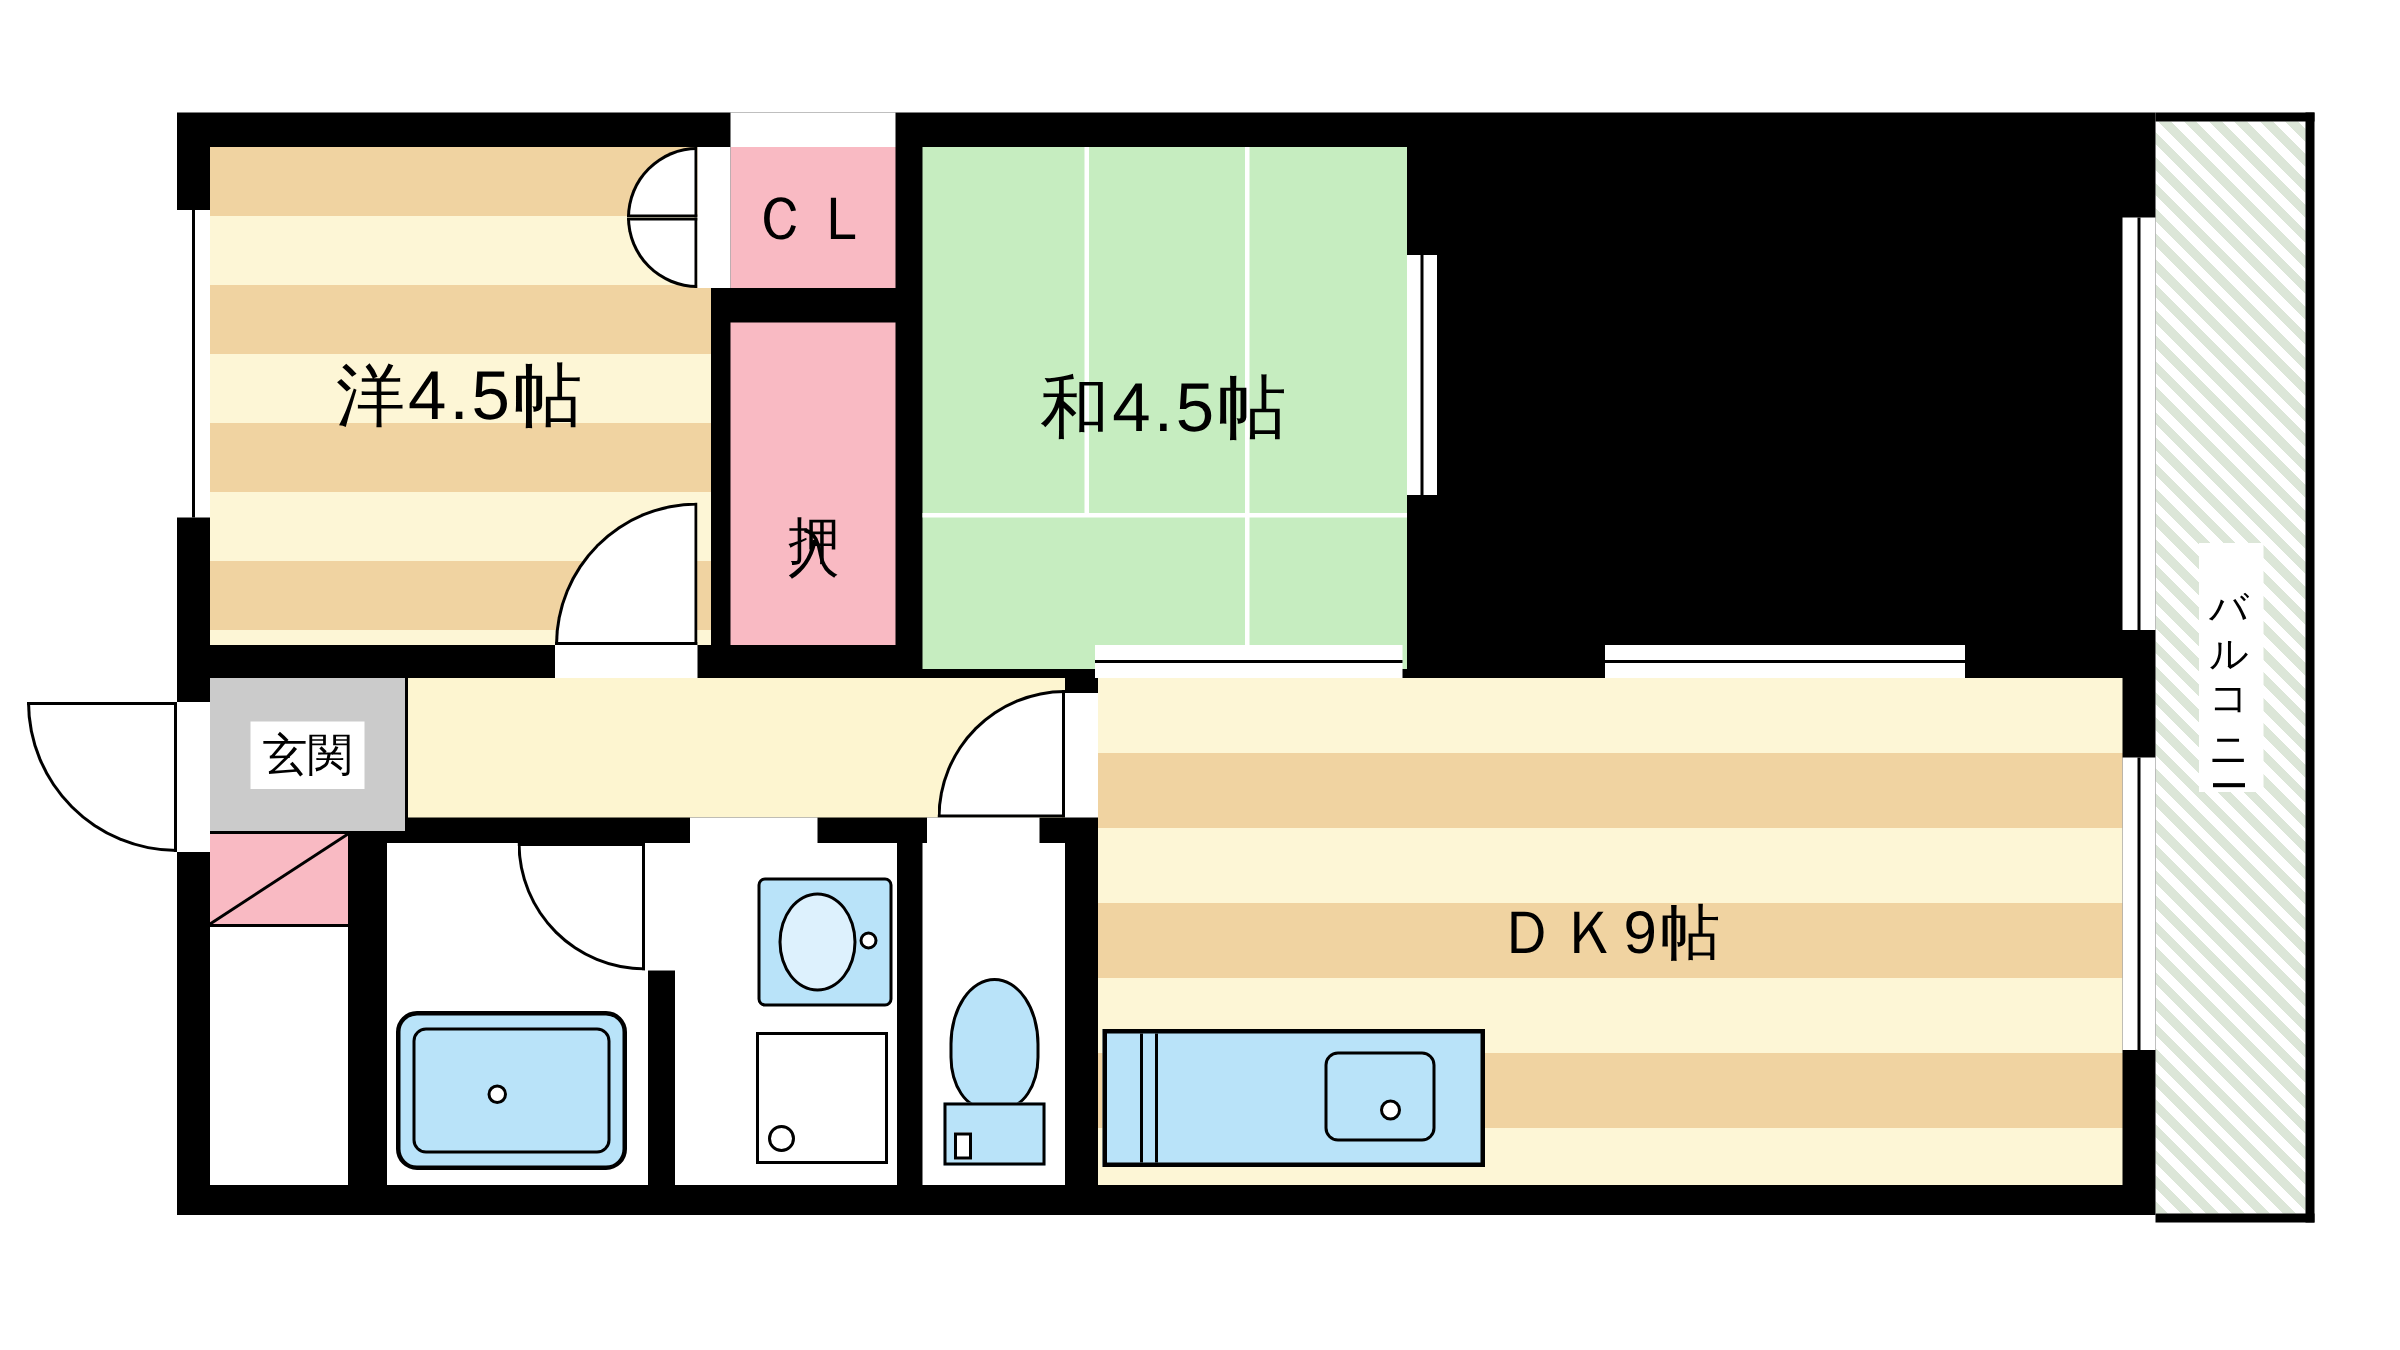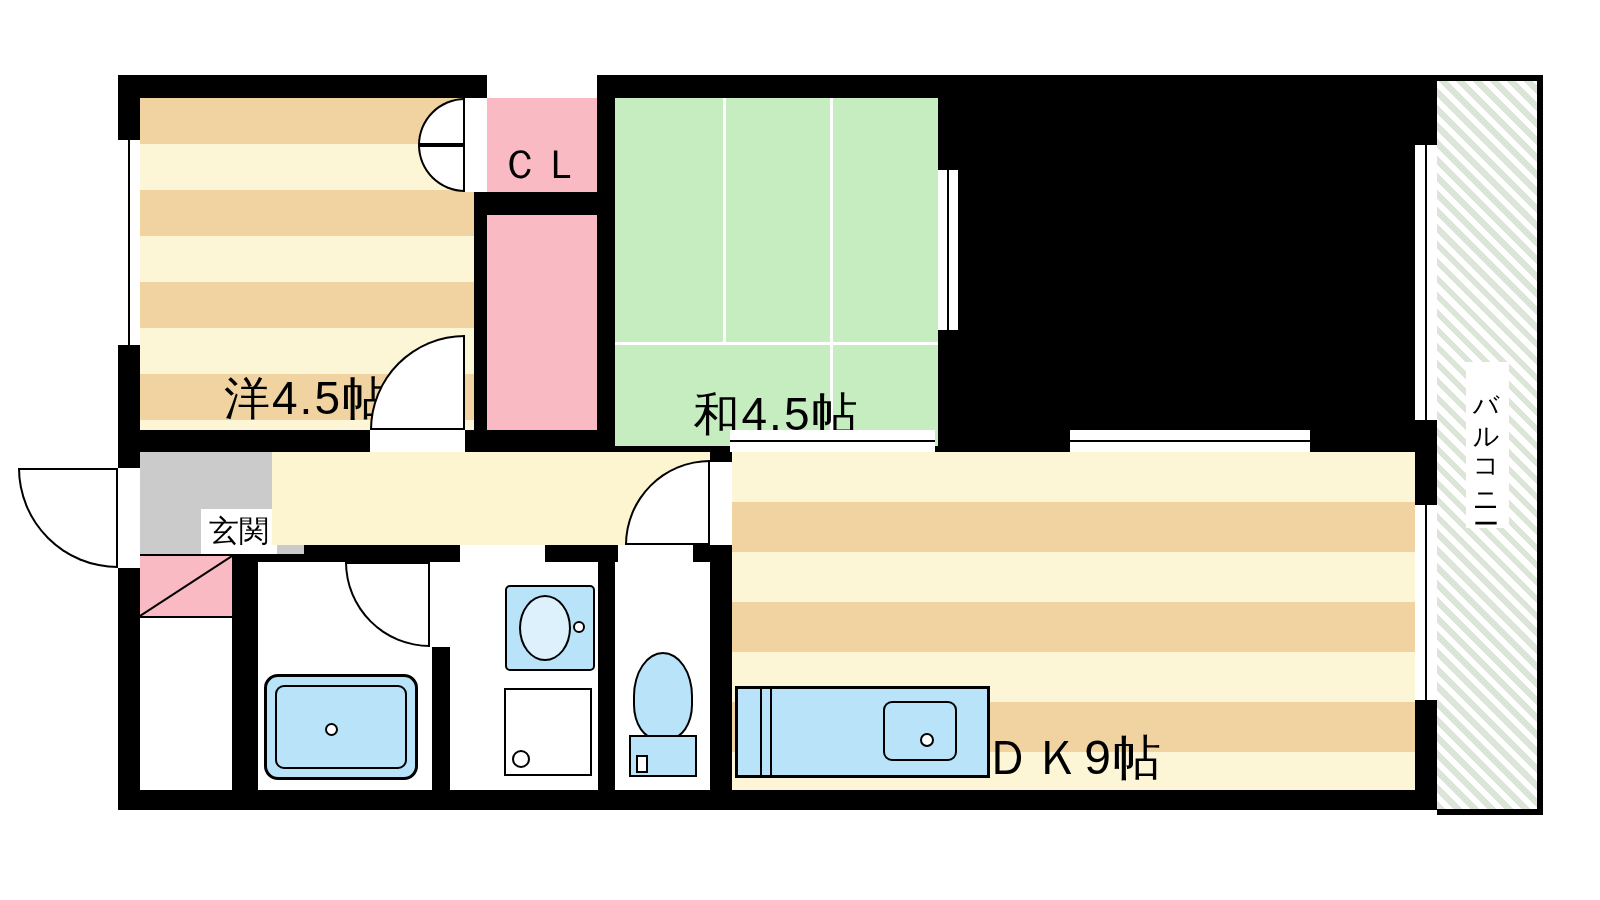--- a/index.html
+++ b/index.html
@@ -1,26 +1,26 @@
 <!DOCTYPE html>
 <html style="--wall: #000000; --wood-light: #fdf6d6; --wood-dark: #f0d3a1; --tatami: #c6edc0; --tatami-line: #ffffff; --closet-pink: #f9bac3; --genkan-gray: #cbcbcb; --hall-cream: #fdf5d0; --fixture-blue: #b9e3f9; --balcony-hatch: #dce6d8;"><head>
 <meta charset="utf-8">
 <style>
   html,body{margin:0;padding:0;background:#fff;}
   body{width:1600px;height:900px;overflow:hidden;
        font-family:"Liberation Sans","DejaVu Sans",sans-serif;color:#000;}
   .plan{position:absolute;left:0;top:0;width:1600px;height:900px;background:#fff;}
   .abs{position:absolute;}
   .walls{position:absolute;background:var(--wall);}
-  .room{position:absolute;display:flex;align-items:flex-end;justify-content:center;}
+  .room{position:absolute;display:flex;align-items:center;justify-content:center;}
   .wood-a{background:repeating-linear-gradient(180deg,var(--wood-dark) 0 46px,var(--wood-light) 46px 92px);}
   .wood-b{background:repeating-linear-gradient(180deg,var(--wood-light) 0 50px,var(--wood-dark) 50px 100px);}
   .tatami{background:var(--tatami);}
   .pink{background:var(--closet-pink);}
-  .gray{background:var(--genkan-gray);padding-left:34px;}
+  .gray{background:var(--genkan-gray);}
   .cream{background:var(--hall-cream);}
   .white{background:#fff;}
   .rlabel{font-size:46px;letter-spacing:2px;white-space:nowrap;}
   .rlabel-sm{font-size:30px;background:#fff;padding:2px 8px;white-space:nowrap;}
   .vtext{writing-mode:vertical-rl;text-orientation:upright;font-size:34px;letter-spacing:6px;}
   .tline{position:absolute;background:var(--tatami-line);}
   .opening{position:absolute;background:#fff;}
   .window{position:absolute;background:#fff;}
   .wl-v{display:block;width:2px;height:100%;margin:0 auto;background:var(--wall);}
   .wl-h{display:block;height:2px;width:100%;margin-top:10px;background:var(--wall);}
@@ -80,21 +80,21 @@
   </div>
   <div class="room white" style="left:140px;top:618px;width:92px;height:172px;"></div>
 
   <div class="room cream" style="left:272px;top:452px;width:438px;height:93px;"></div>
 
   <div class="room white" style="left:258px;top:562px;width:174px;height:228px;"></div>
   <div class="room white" style="left:450px;top:562px;width:148px;height:228px;"></div>
   <div class="room white" style="left:615px;top:562px;width:95px;height:228px;"></div>
 
   <div class="room wood-b" style="left:732px;top:452px;width:683px;height:338px;">
-    <span class="rlabel" style="font-size:48px;">ＤＫ9帖</span>
+    <span class="rlabel" style="font-size:40px;">ＤＫ9帖</span>
   </div>
 
   <div class="opening" style="left:465px;top:98px;width:22px;height:94px;"></div>
   <div class="opening" style="left:487px;top:75px;width:110px;height:23px;"></div>
   <div class="opening" style="left:370px;top:430px;width:95px;height:22px;"></div>
   <div class="opening" style="left:118px;top:468px;width:22px;height:100px;"></div>
   <div class="opening" style="left:710px;top:462px;width:22px;height:83px;"></div>
   <div class="opening" style="left:460px;top:545px;width:85px;height:17px;"></div>
   <div class="opening" style="left:618px;top:545px;width:75px;height:17px;"></div>
   <div class="opening" style="left:432px;top:562px;width:18px;height:85px;"></div>

